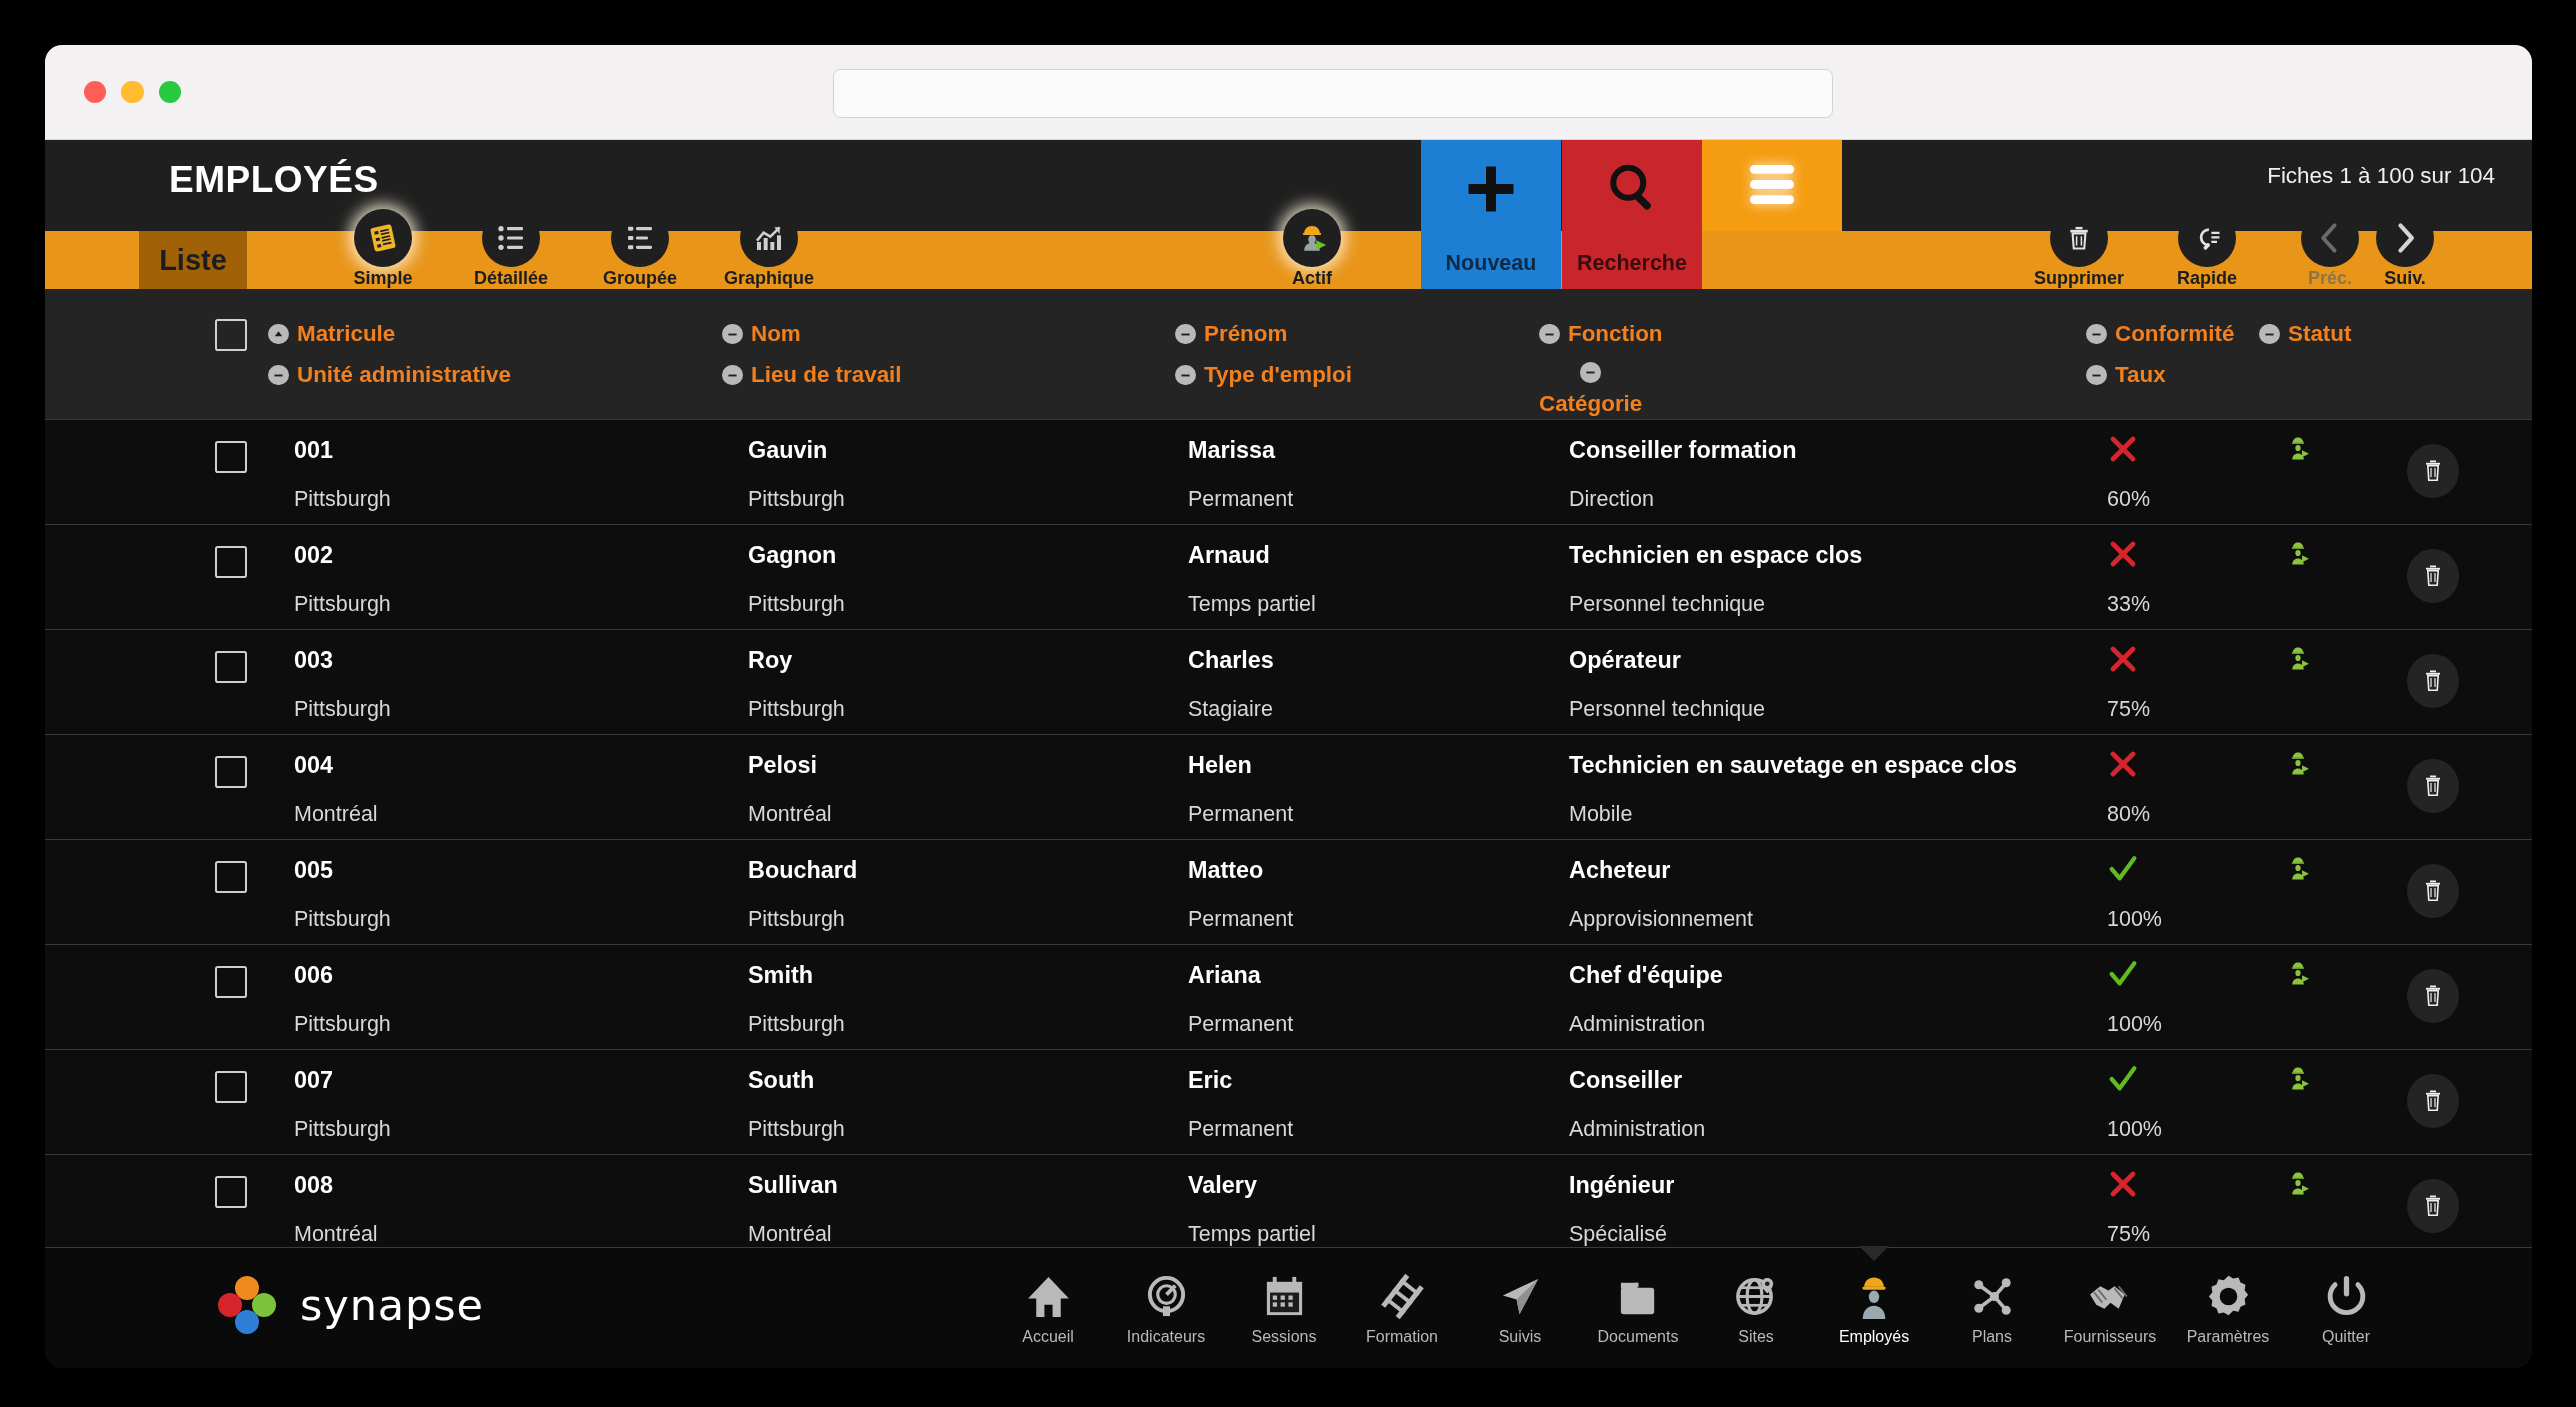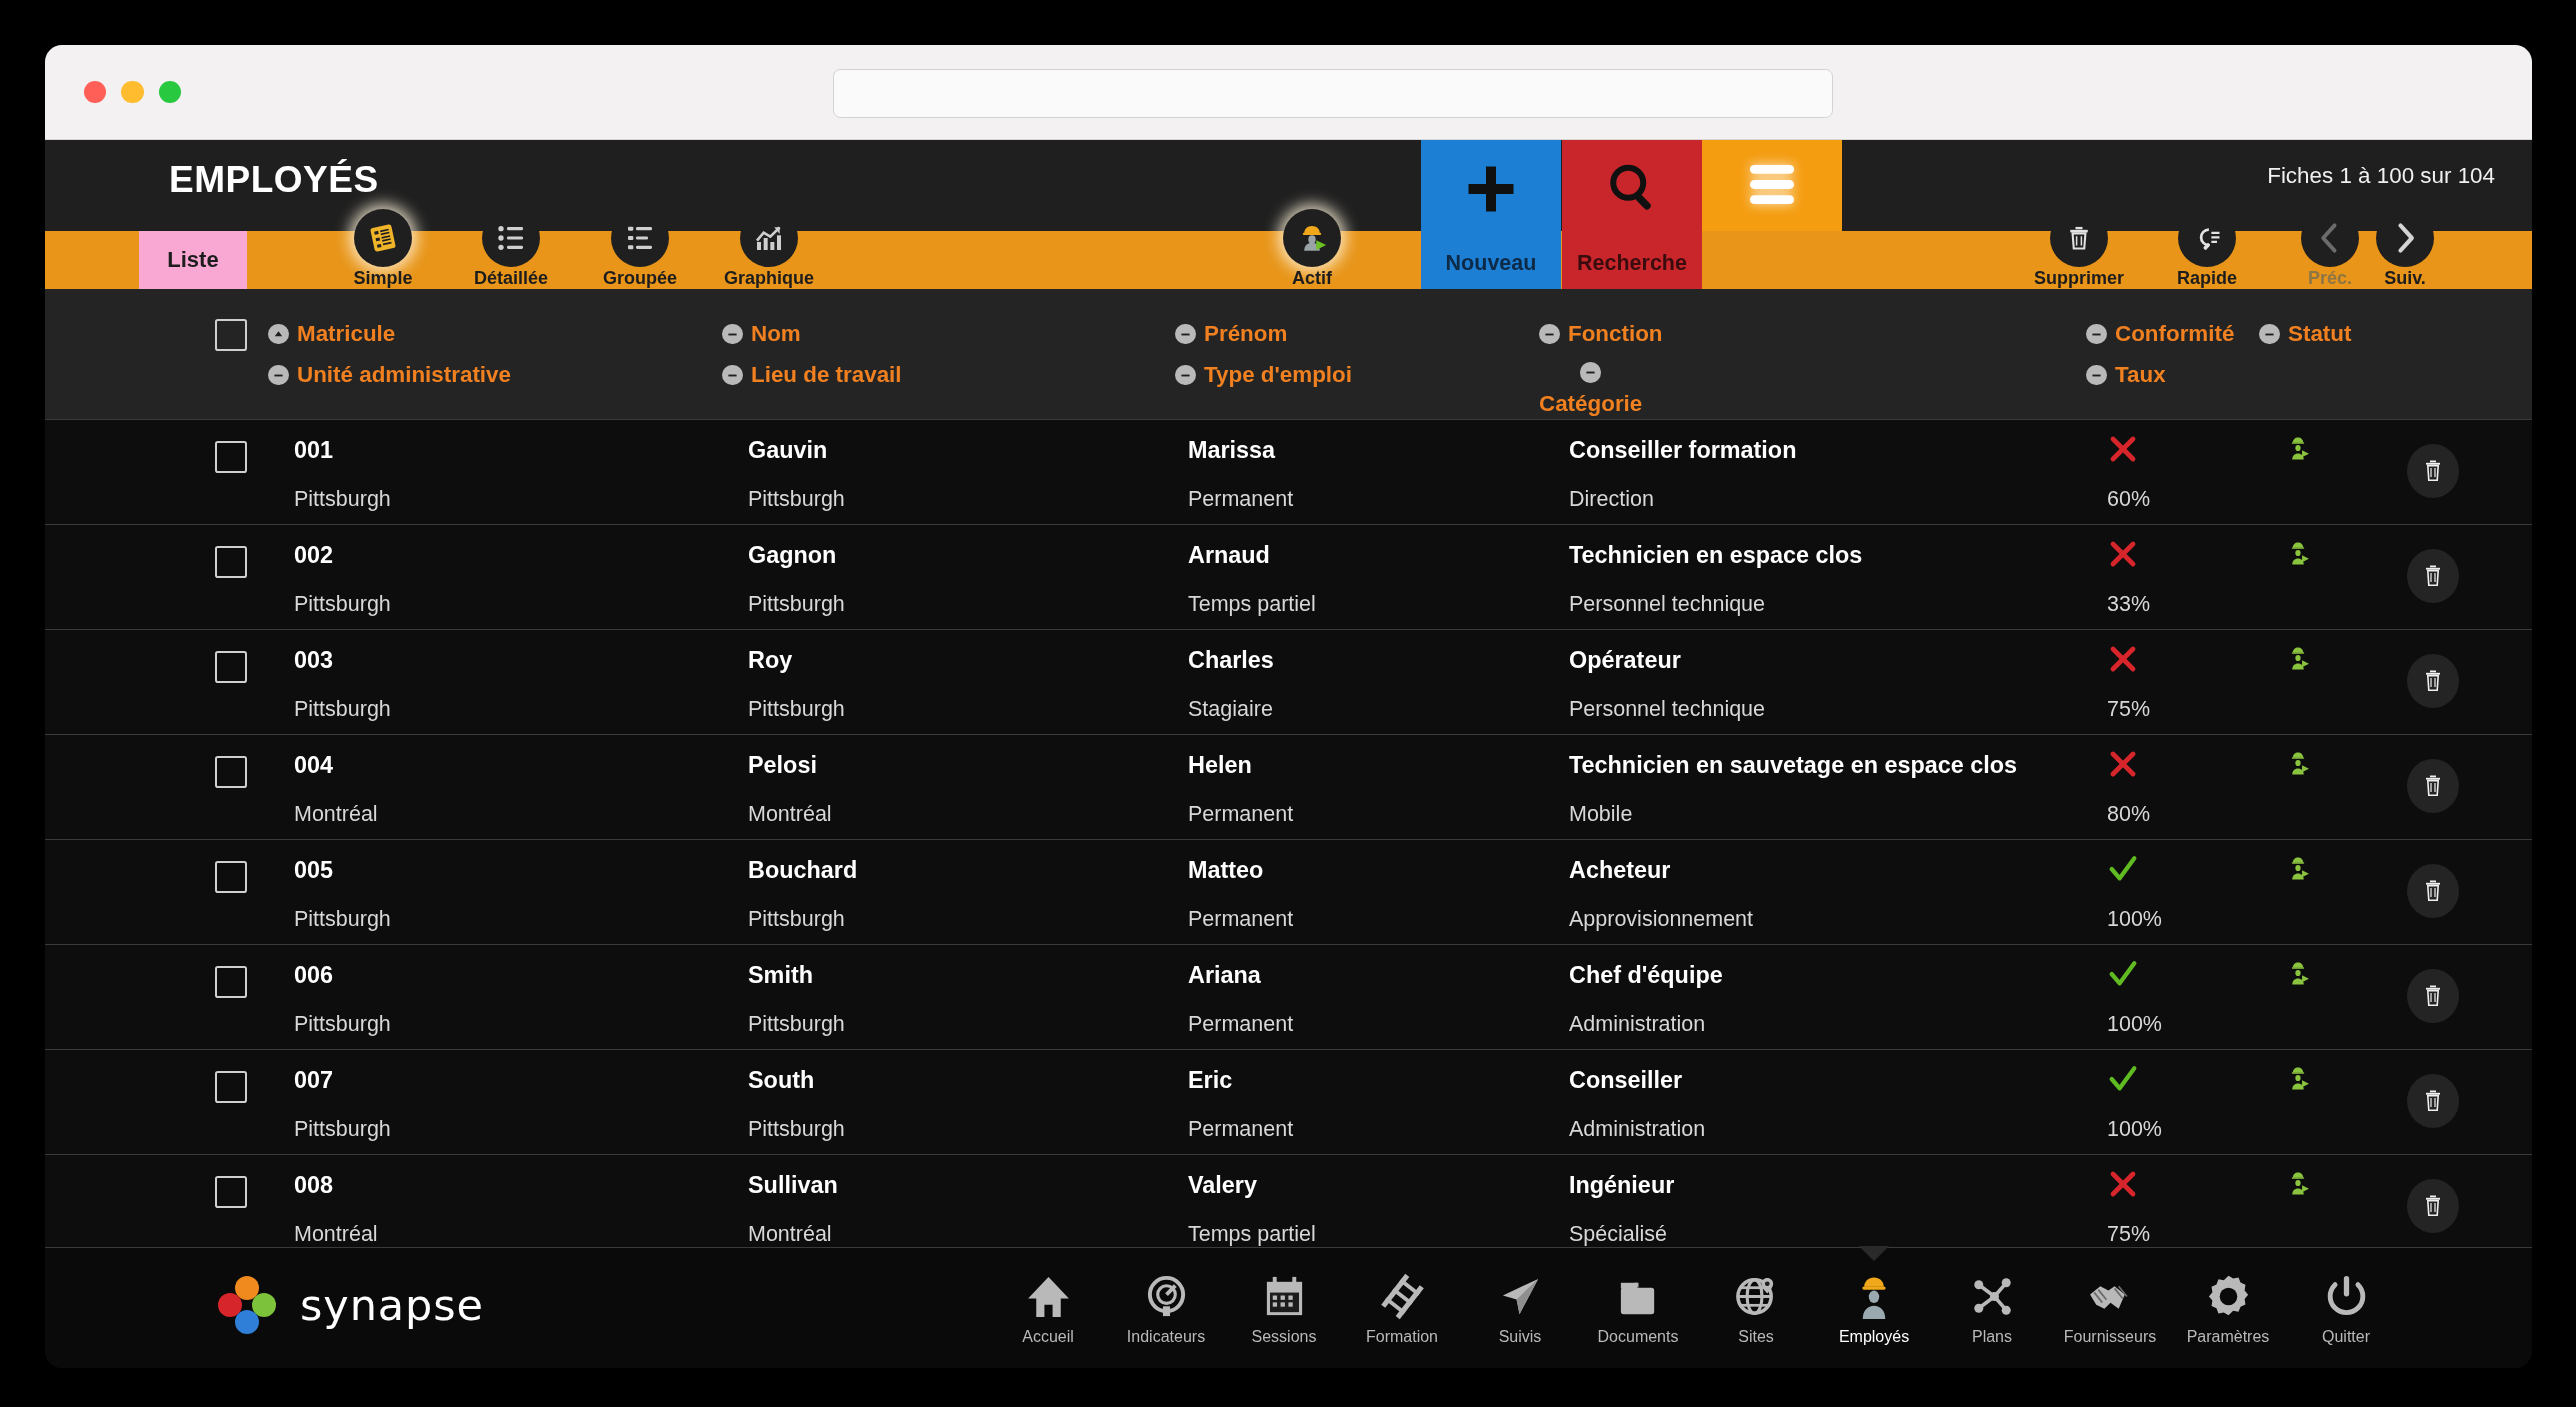--- a/index.html
+++ b/index.html
@@ -93,23 +93,23 @@
     left: 0; bottom: 0;
     width: 100%; height: 58px;
     background: #e89519;
   }
 
   
   #tab-liste {
     position: absolute;
     left: 94px; bottom: 0;
     width: 108px; height: 58px;
-    background: #f9a8d4;
+    background: #a16207;
     display: flex; align-items: center; justify-content: center;
-    font-size: 22px; font-weight: bold; color: #1d1d1d;
+    font-size: 29px; font-weight: bold; color: #1d1d1d;
     cursor: pointer;
   }
 
   
   .view-btn {
     position: absolute;
     bottom: 0;
     width: 90px; height: 92px;
     display: flex; flex-direction: column;
     align-items: center; justify-content: flex-end;

